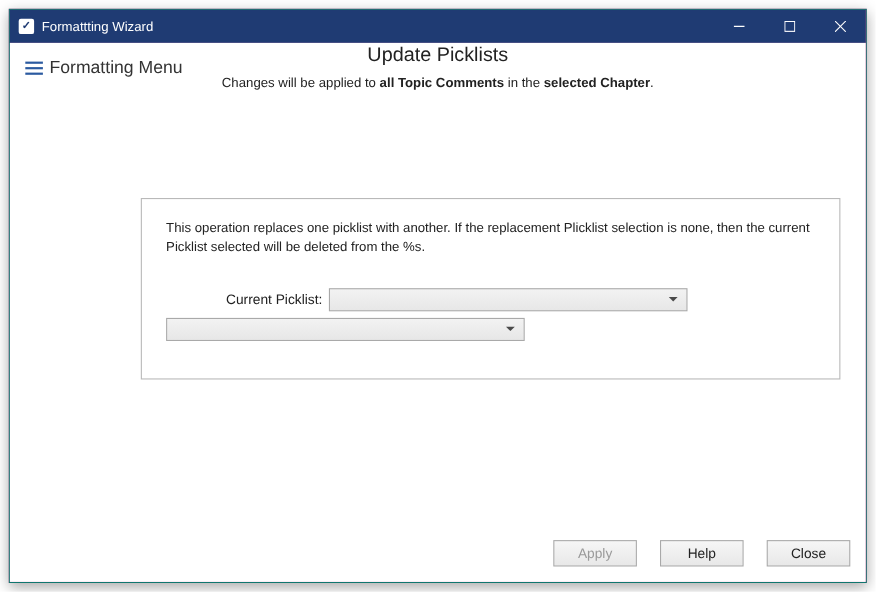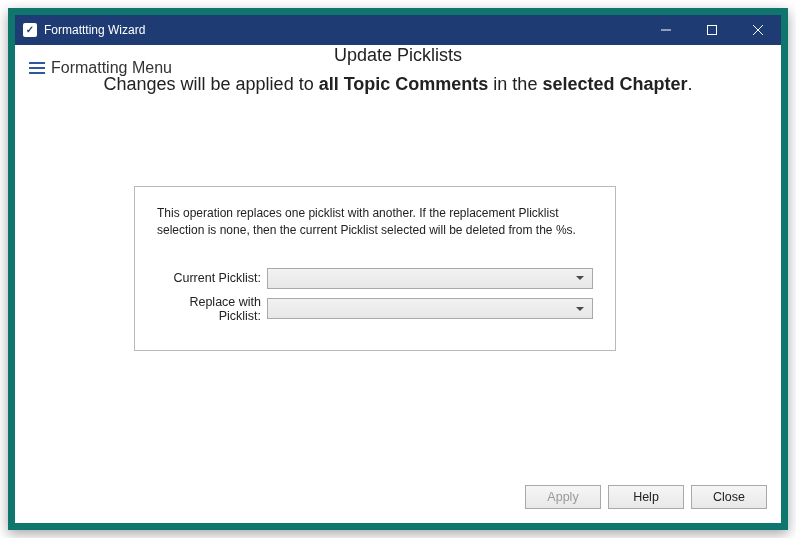--- a/index.html
+++ b/index.html
@@ -12,21 +12,21 @@
     }
     .outer-shadow {
       width: 796px;
       height: 538px;
       padding: 8px;
     }
     .window {
       width: 780px;
       height: 522px;
       background: #ec4899;
-      border: 7px solid #0f766e;
+      border: 1px solid #0f766e;
       box-shadow: 0 4px 12px rgba(0,0,0,0.35);
       display: flex;
       flex-direction: column;
     }
     .titlebar {
       height: 30px;
       background: #1f3b73;
       display: flex;
       align-items: center;
       color: #fff;
@@ -92,29 +92,29 @@
       background: #2b5aa0;
     }
     .page-title {
       text-align: center;
       font-size: 18px;
       color: #222;
       font-weight: 400;
     }
     .page-sub {
       text-align: center;
-      font-size: 18px;
+      font-size: 12px;
       color: #222;
       margin-top: 8px;
     }
     .panel {
       position: absolute;
       left: 119px;
       top: 141px;
-      width: 482px;
+      width: 636px;
       height: 165px;
       border: 1px solid #b9b9b9;
       background: #fff;
       padding: 18px 22px 0 22px;
     }
     .panel-desc {
       font-size: 12px;
       color: #222;
       line-height: 1.45;
     }
@@ -147,21 +147,21 @@
       width: 0; height: 0;
       border-left: 4px solid transparent;
       border-right: 4px solid transparent;
       border-top: 4px solid #4a4a4a;
     }
     .btn-bar {
       position: absolute;
       right: 14px;
       bottom: 14px;
       display: flex;
-      gap: 7px;
+      gap: 21px;
     }
     .btn {
       width: 76px;
       height: 24px;
       border: 1px solid #a9a9a9;
       background: linear-gradient(#f6f6f6, #e8e8e8);
       font-size: 12.5px;
       color: #222;
       display: flex;
       align-items: center;
@@ -220,21 +220,20 @@
       <div class="panel">
         <div class="panel-desc">This operation replaces one picklist with another.  If the replacement Plicklist selection is none, then the current Picklist selected will be deleted from the %s.</div>
         <div class="form-rows">
           <div class="form-row">
             <div class="form-label">Current Picklist:</div>
             <div class="combo">
               <span></span>
             </div>
           </div>
           <div class="form-row">
-            <div class="form-label">Replace with Picklist:</div>
             <div class="combo">
               <span></span>
             </div>
           </div>
         </div>
       </div>
 
       <div class="btn-bar">
         <div class="btn disabled">Apply</div>
         <div class="btn">Help</div>

